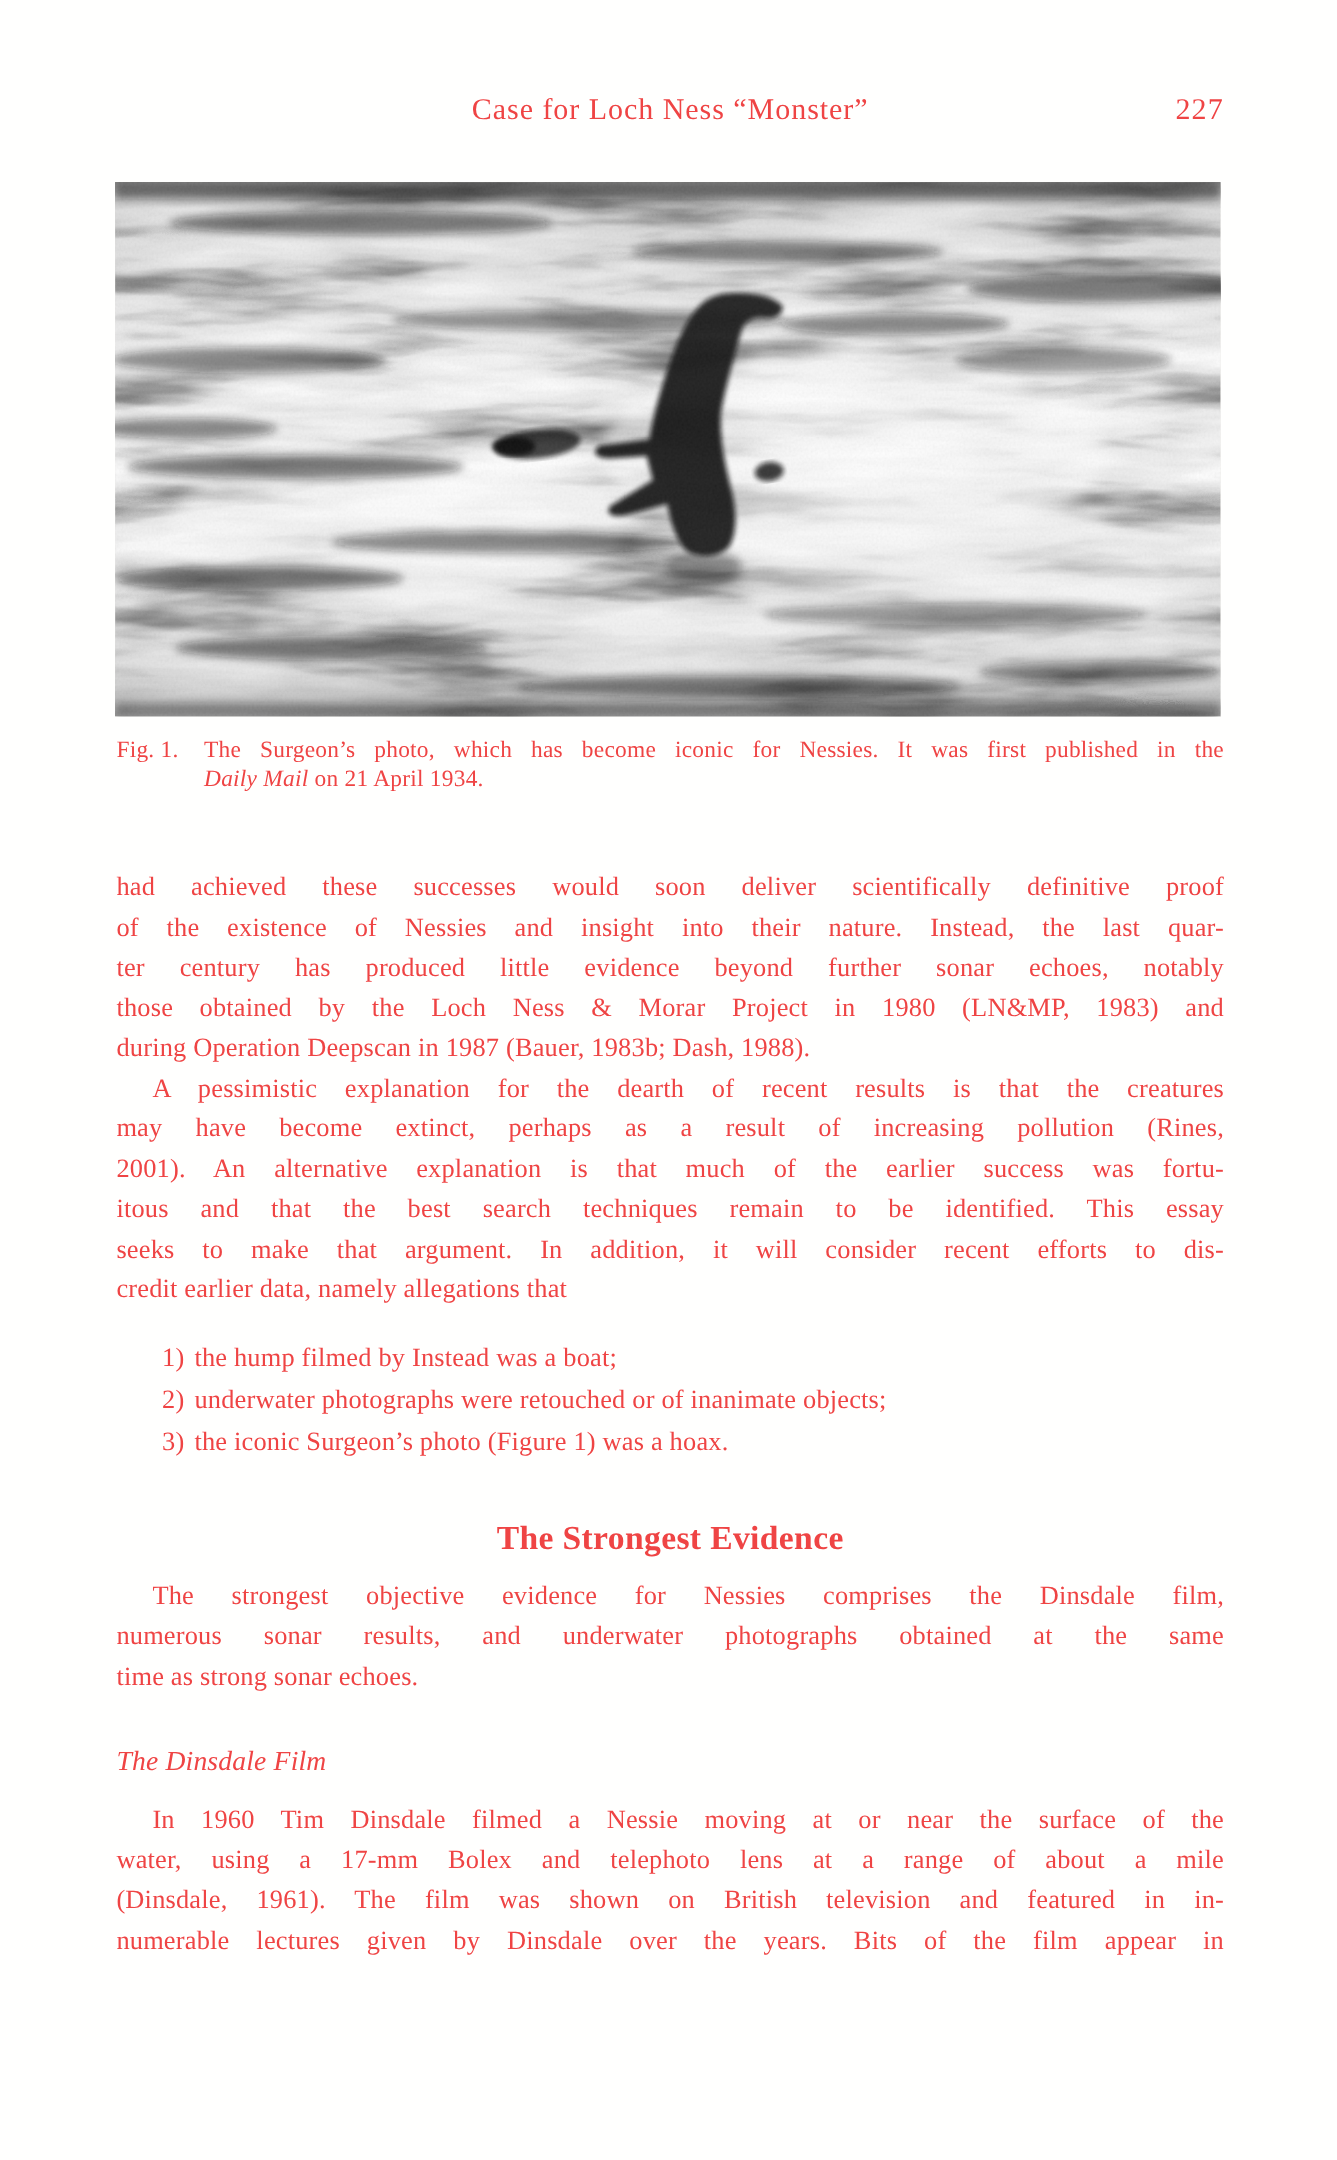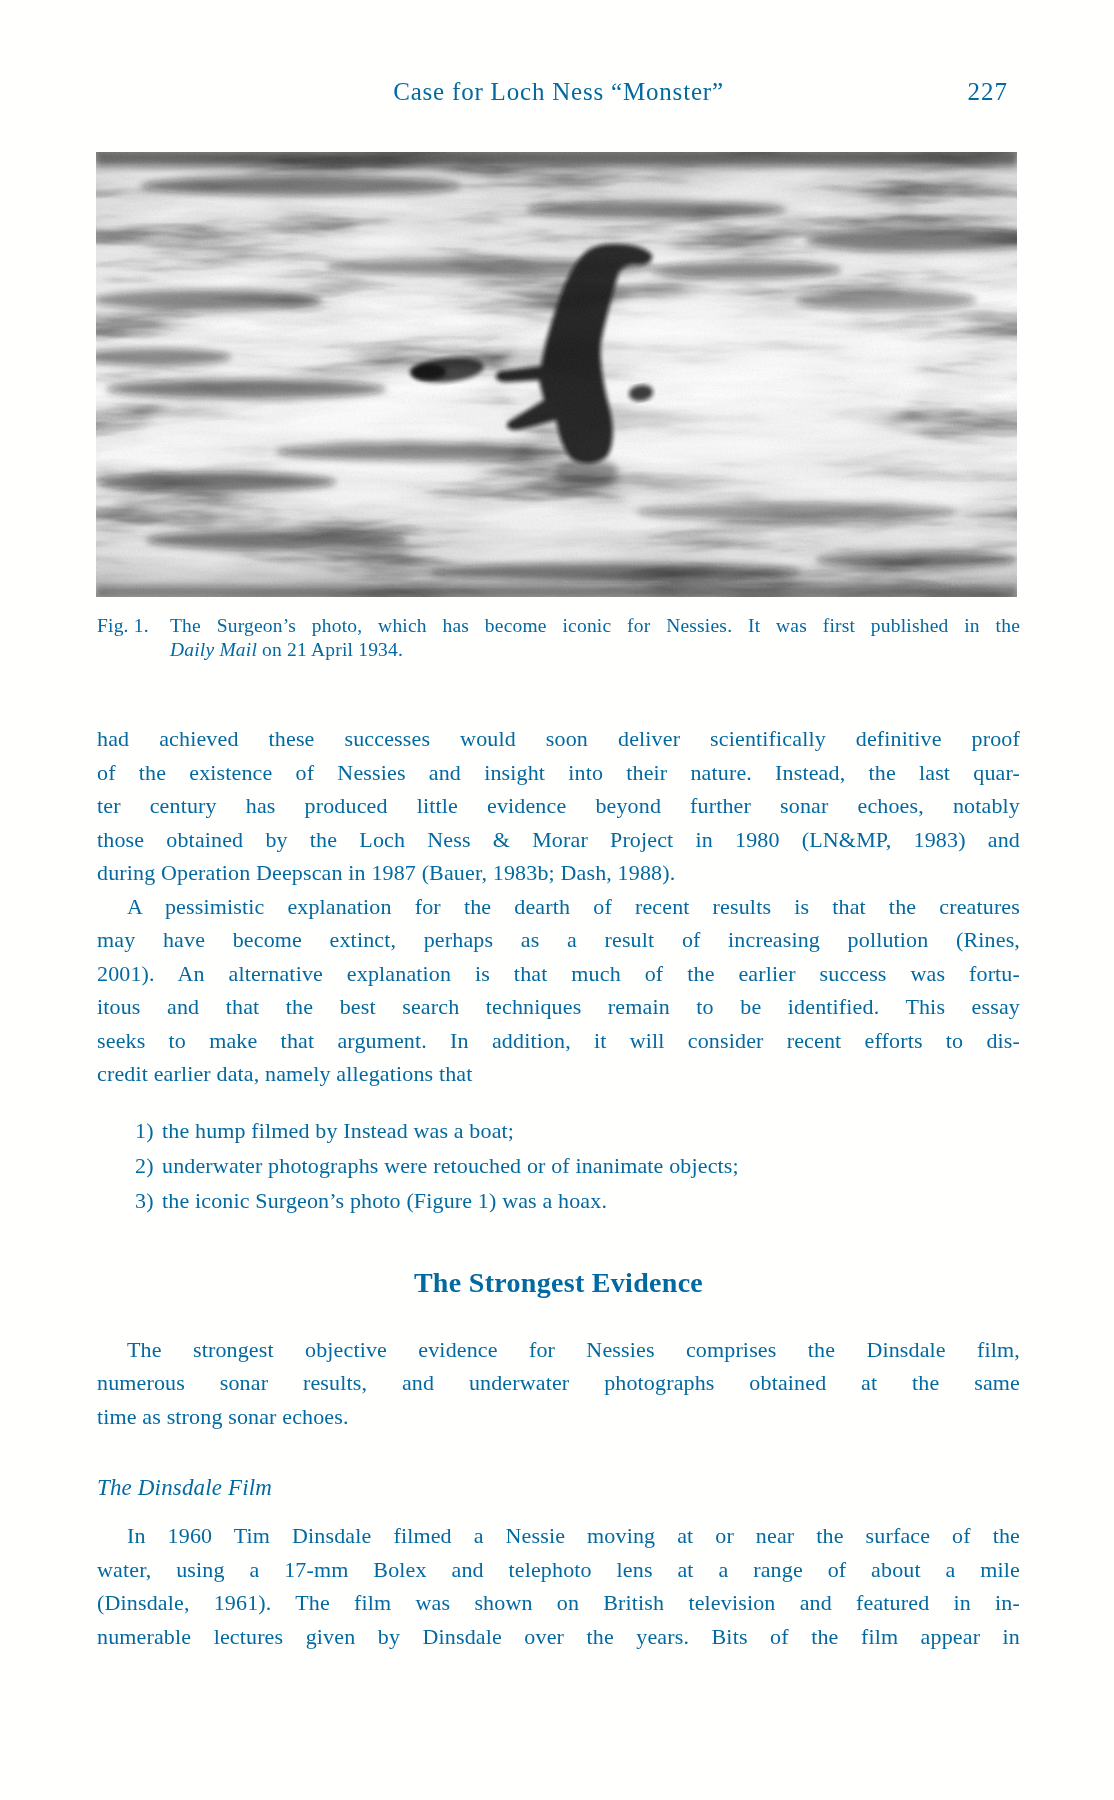--- a/index.html
+++ b/index.html
@@ -1,44 +1,44 @@
 <!DOCTYPE html>
 <html><head>
 <meta charset="utf-8">
 <style>
   html,body{margin:0;padding:0;background:#ffffff;}
   .page{
     position:relative;width:1114px;height:1800px;background:#fffffe;overflow:hidden;
-    font-family:"Liberation Serif","DejaVu Serif",serif;color:#0369a1;
+    font-family:"Liberation Serif","DejaVu Serif",serif;color:#ef4444;
   }
   
   .runhead{position:absolute;left:97px;top:78px;width:923px;height:32px;font-size:25px;letter-spacing:.8px;}
   .runhead .title{position:absolute;left:0;right:0;top:0;text-align:center;}
-  .runhead .pageno{position:absolute;right:12px;top:0;letter-spacing:1px;}
+  .runhead .pageno{position:absolute;right:0;top:0;letter-spacing:1px;}
   
   .figure{position:absolute;left:96px;top:152px;width:921px;}
   .photo{width:921px;height:445px;display:block;background:#eceae6;}
   .caption{position:absolute;left:97px;top:614px;width:923px;display:flex;
            font-size:19.5px;line-height:24px;letter-spacing:.2px;}
   .cap-label{flex:0 0 73px;}
   .cap-body{flex:1;min-width:0;}
   .cap-line{display:block;}
   .cap-line.justify{text-align:justify;text-align-last:justify;}
   
   .main{position:absolute;left:97px;top:722px;width:923px;font-size:22px;letter-spacing:.15px;}
   .main > *{margin:0;}
   .para .line{line-height:33.5px;text-align:justify;text-align-last:justify;}
   .para .line.first{text-indent:30px;}
   .para .line.final{text-align-last:left;}
   .list{margin-top:22px;padding-left:38px;}
   .list-item{display:flex;line-height:35px;}
   .list-item .marker{flex:0 0 27px;}
   .heading{margin-top:50px;text-align:center;font-weight:bold;font-size:28px;line-height:30px;letter-spacing:.3px;}
   .subheading{margin-top:40px;font-style:italic;font-size:23px;line-height:30px;font-family:Liberation Serif, serif;}
-  .heading + .para{margin-top:35px;}
+  .heading + .para{margin-top:15px;}
   .subheading + .para{margin-top:16px;}
 </style>
 </head>
 <body>
 
 <div class="page">
 
   <div class="runhead">
     <span class="title">Case for Loch Ness “Monster”</span>
     <span class="pageno">227</span>

